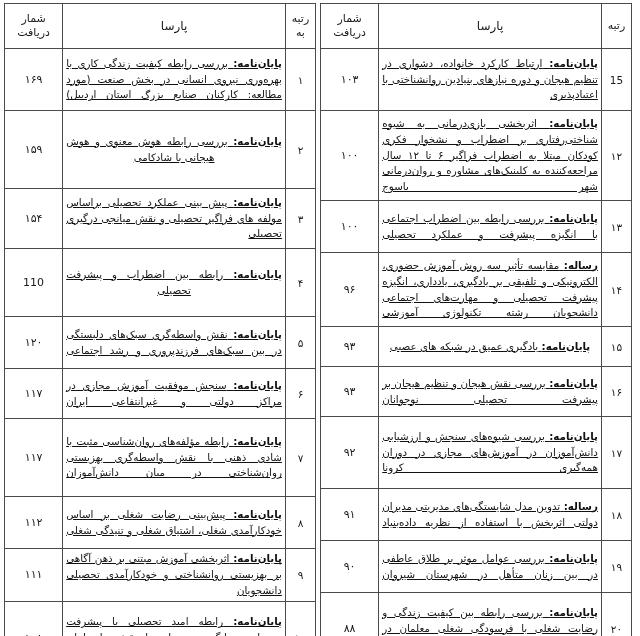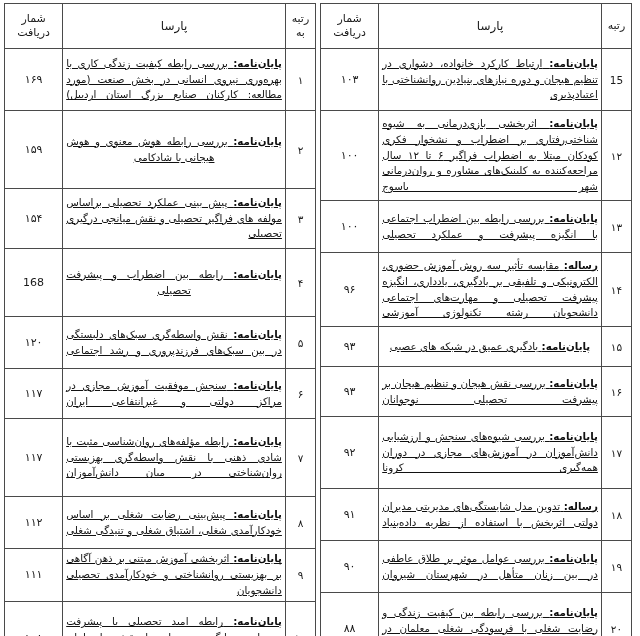--- a/index.html
+++ b/index.html
@@ -155,21 +155,21 @@
           <td class="count">۱۵۹</td>
         </tr>
         <tr class="r3">
           <td class="rank">۳</td>
           <td class="title"><span class="kind">پایان‌نامه:</span> <span>پیش بینی عملکرد تحصیلی براساس مولفه های فراگیر تحصیلی و نقش میانجی درگیری تحصیلی</span></td>
           <td class="count">۱۵۴</td>
         </tr>
         <tr class="r4">
           <td class="rank">۴</td>
           <td class="title short"><span class="kind">پایان‌نامه:</span> <span>رابطه بین اضطراب و پیشرفت تحصیلی</span></td>
-          <td class="count">168</td>
+          <td class="count">110</td>
         </tr>
         <tr class="r5">
           <td class="rank">۵</td>
           <td class="title"><span class="kind">پایان‌نامه:</span> <span>نقش واسطه‌گری سبک‌های دلبستگی در بین سبک‌های فرزندپروری و رشد اجتماعی</span></td>
           <td class="count">۱۲۰</td>
         </tr>
         <tr class="r6">
           <td class="rank">۶</td>
           <td class="title"><span class="kind">پایان‌نامه:</span> <span>سنجش موفقیت آموزش مجازی در مراکز دولتی و غیرانتفاعی ایران</span></td>
           <td class="count">۱۱۷</td>

